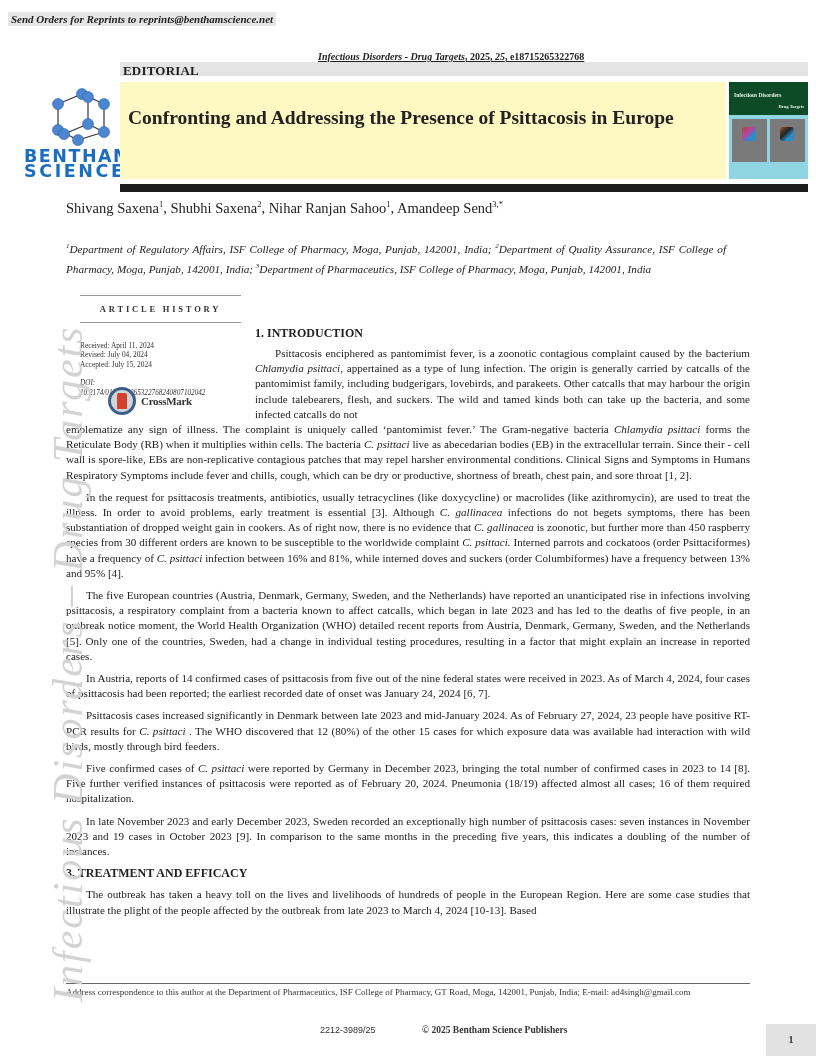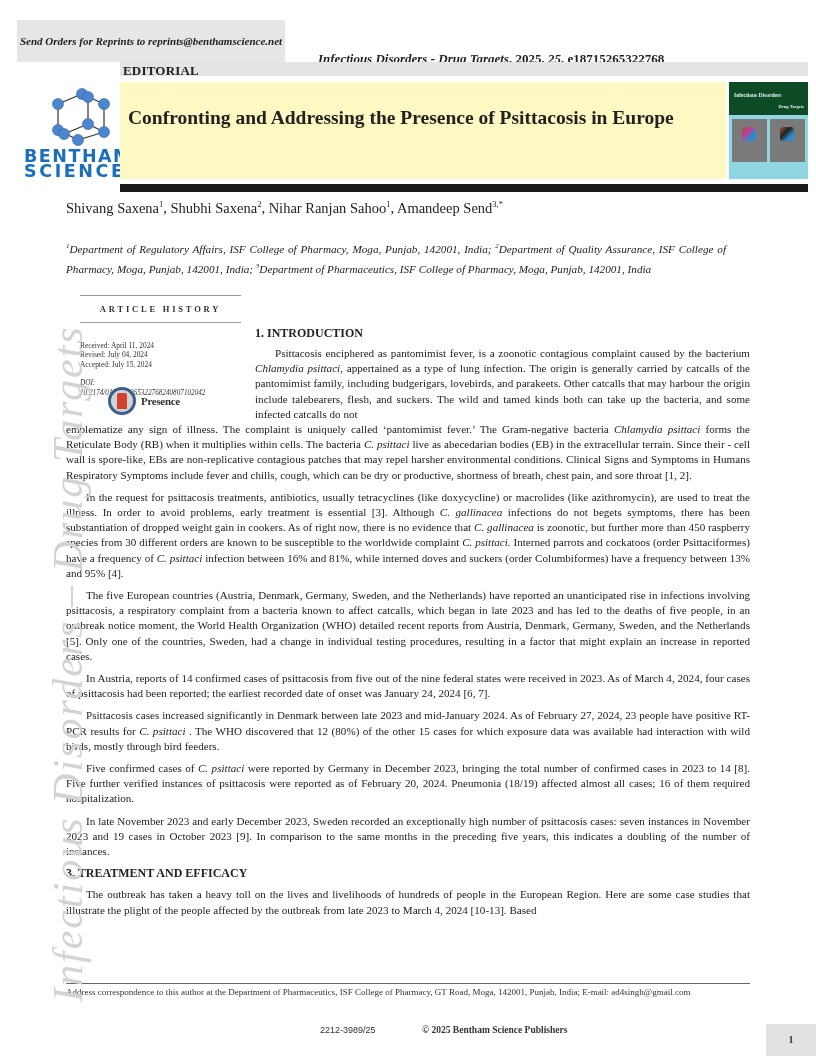--- a/index.html
+++ b/index.html
@@ -1,26 +1,26 @@
 <!DOCTYPE html>
 <html><head>
 <meta charset="utf-8">
 <style>
   * { box-sizing: border-box; margin: 0; padding: 0; }
   html, body { width: 816px; height: 1056px; background: #ffffff; overflow: hidden; }
   body { position: relative; font-family: "Liberation Serif", serif; color: #1a1a1a; }
 
   .reprint-banner {
-    position: absolute; left: 17px; top: 12px;
-    background: #e6e6e6; padding: 15px 3px;
-    font-weight: bold; font-style: italic; font-size: 11px; color: #222; margin-top: 8px;
+    position: absolute; left: 8px; top: 12px;
+    background: #e6e6e6; padding: 1px 3px;
+    font-weight: bold; font-style: italic; font-size: 11px; color: #222;
   }
   .journal-ref {
     position: absolute; left: 318px; top: 51px;
-    font-style: italic; font-size: 13px; font-weight: bold; color: #222;
+    font-style: italic; font-size: 10px; font-weight: bold; color: #222; text-decoration: underline;
   }
   .journal-ref .plain { font-style: normal; }
 
   .editorial-bar {
     position: absolute; left: 120px; top: 62px; width: 688px; height: 14px;
     background: #e4e4e4;
     padding-left: 39px;
   }
   .editorial-bar span { position: absolute; left: 3px; top: 1px; font-weight: bold; font-size: 13px; color: #222; letter-spacing: 0.2px; }
 
@@ -185,21 +185,21 @@
     <div>Received: April 11, 2024</div>
     <div>Revised: July 04, 2024</div>
     <div>Accepted: July 15, 2024</div>
   </div>
   <div class="doi">
     <div>DOI:</div>
     <div>10.2174/0118715265322768240807102042</div>
   </div>
   <div class="crossmark">
     <div class="circ"></div>
-    <div class="lbl">Presence</div>
+    <div class="lbl">CrossMark</div>
   </div>
 </div>
 
 <div class="h-intro">1. INTRODUCTION</div>
 
 <div class="intro-narrow body-text">
   <p><span>Psittacosis enciphered as pantomimist fever, is a zoonotic contagious complaint caused by the bacterium </span><i>Chlamydia psittaci</i><span>, appertained as a type of lung infection. The origin is generally carried by catcalls of the pantomimist family, including budgerigars, lovebirds, and parakeets. Other catcalls that may harbour the origin include talebearers, flesh, and suckers. The wild and tamed kinds both can take up the bacteria, and some infected catcalls do not</span></p>
 </div>
 
 <div class="full body-text" style="top:422px;">

